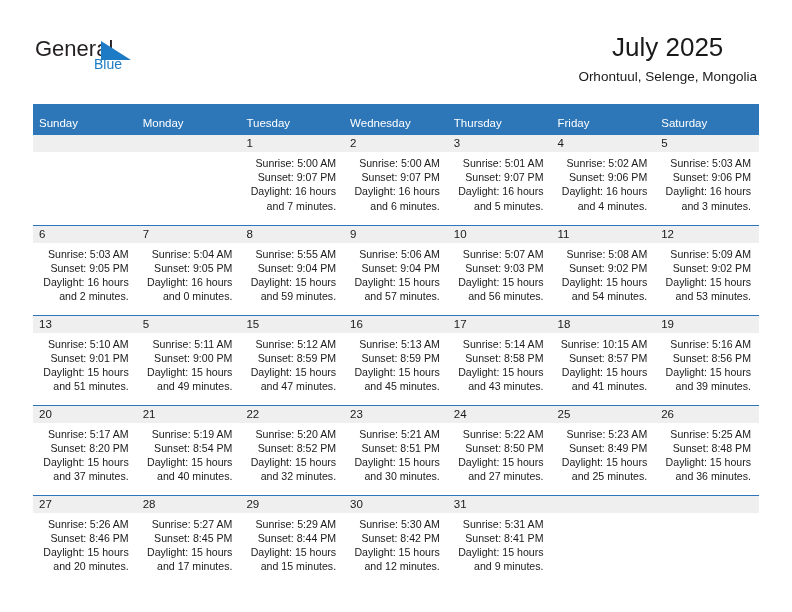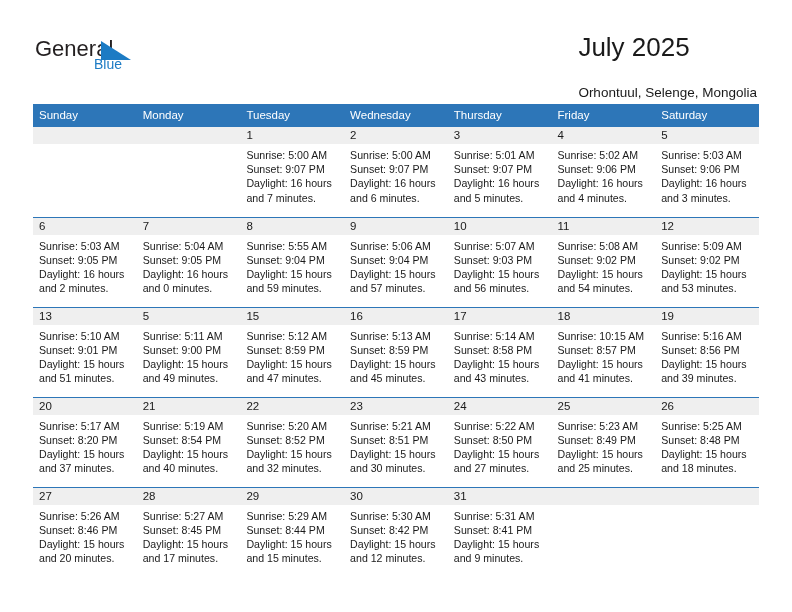--- a/index.html
+++ b/index.html
@@ -45,30 +45,30 @@
     position: absolute;
     left: 59px; top: 24px;
     font-size: 14px;
     color: #1c7bc4;
     font-family: "Liberation Sans", sans-serif;
   }
 
   .title-block {
     position: absolute;
     right: 0; top: 0;
-    text-align: left;
+    text-align: center;
   }
   .cal-title {
     font-size: 26px;
     color: #1a1a1a;
     line-height: 30px;
     white-space: nowrap;
   }
   .cal-subtitle {
-    margin-top: 23px;
+    margin-top: 7px;
     font-size: 13.5px;
     color: #1a1a1a;
     line-height: 16px;
     white-space: nowrap;
   }
 
   
   .calendar {
     position: absolute;
     left: 33px; top: 104px;
@@ -78,21 +78,21 @@
     width: 726px;
     border-collapse: collapse;
     table-layout: fixed;
   }
   table.cal th {
     background: #2d76b8;
     color: #ffffff;
     font-size: 11.5px;
     font-weight: normal;
     text-align: left;
-    padding: 5px 0 6px 6px;
+    padding: 13px 0 6px 6px;
     height: 22px;
     border: none;
   }
   table.cal td {
     vertical-align: top;
     padding: 0;
     height: 90px;
     border-top: 1px solid #2d76b8;
     background: #ffffff;
   }
@@ -107,20 +107,21 @@
     background: #efefef;
     height: 17px;
     padding: 0 0 0 6px;
     line-height: 17px;
     font-size: 11.5px;
     color: #1a1a1a;
   }
   .cell.empty .daynum-band { color: transparent; }
   .cell-lines {
     padding: 4px 8px 0 6px;
+    text-align: right;
   }
   .cell-lines div {
     font-size: 10.6px;
     line-height: 14.2px;
     color: #1a1a1a;
     white-space: nowrap;
   }
 </style>
 </head>
 <body>
@@ -464,21 +465,21 @@
                 </div>
               </div>
             </td>
             <td>
               <div class="cell">
                 <div class="daynum-band">26</div>
                 <div class="cell-lines">
                   <div>Sunrise: 5:25 AM</div>
                   <div>Sunset: 8:48 PM</div>
                   <div>Daylight: 15 hours</div>
-                  <div>and 18 minutes.</div>
+                  <div>and 36 minutes.</div>
                 </div>
               </div>
             </td>
           </tr>
           <tr class="week">
             <td>
               <div class="cell">
                 <div class="daynum-band">27</div>
                 <div class="cell-lines">
                   <div>Sunrise: 5:26 AM</div>

